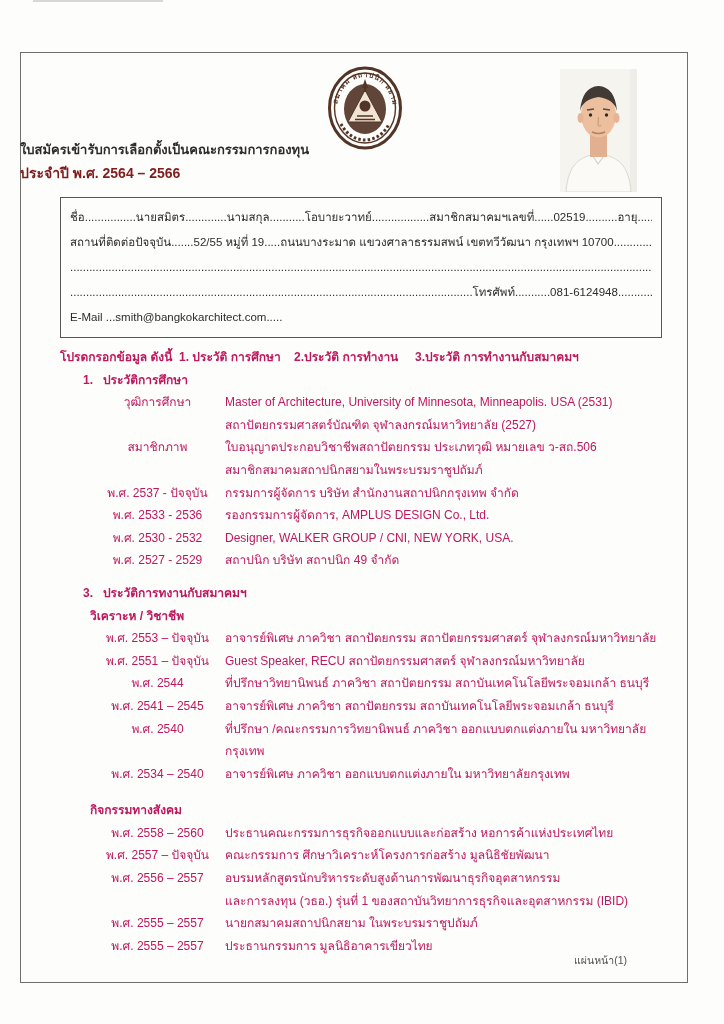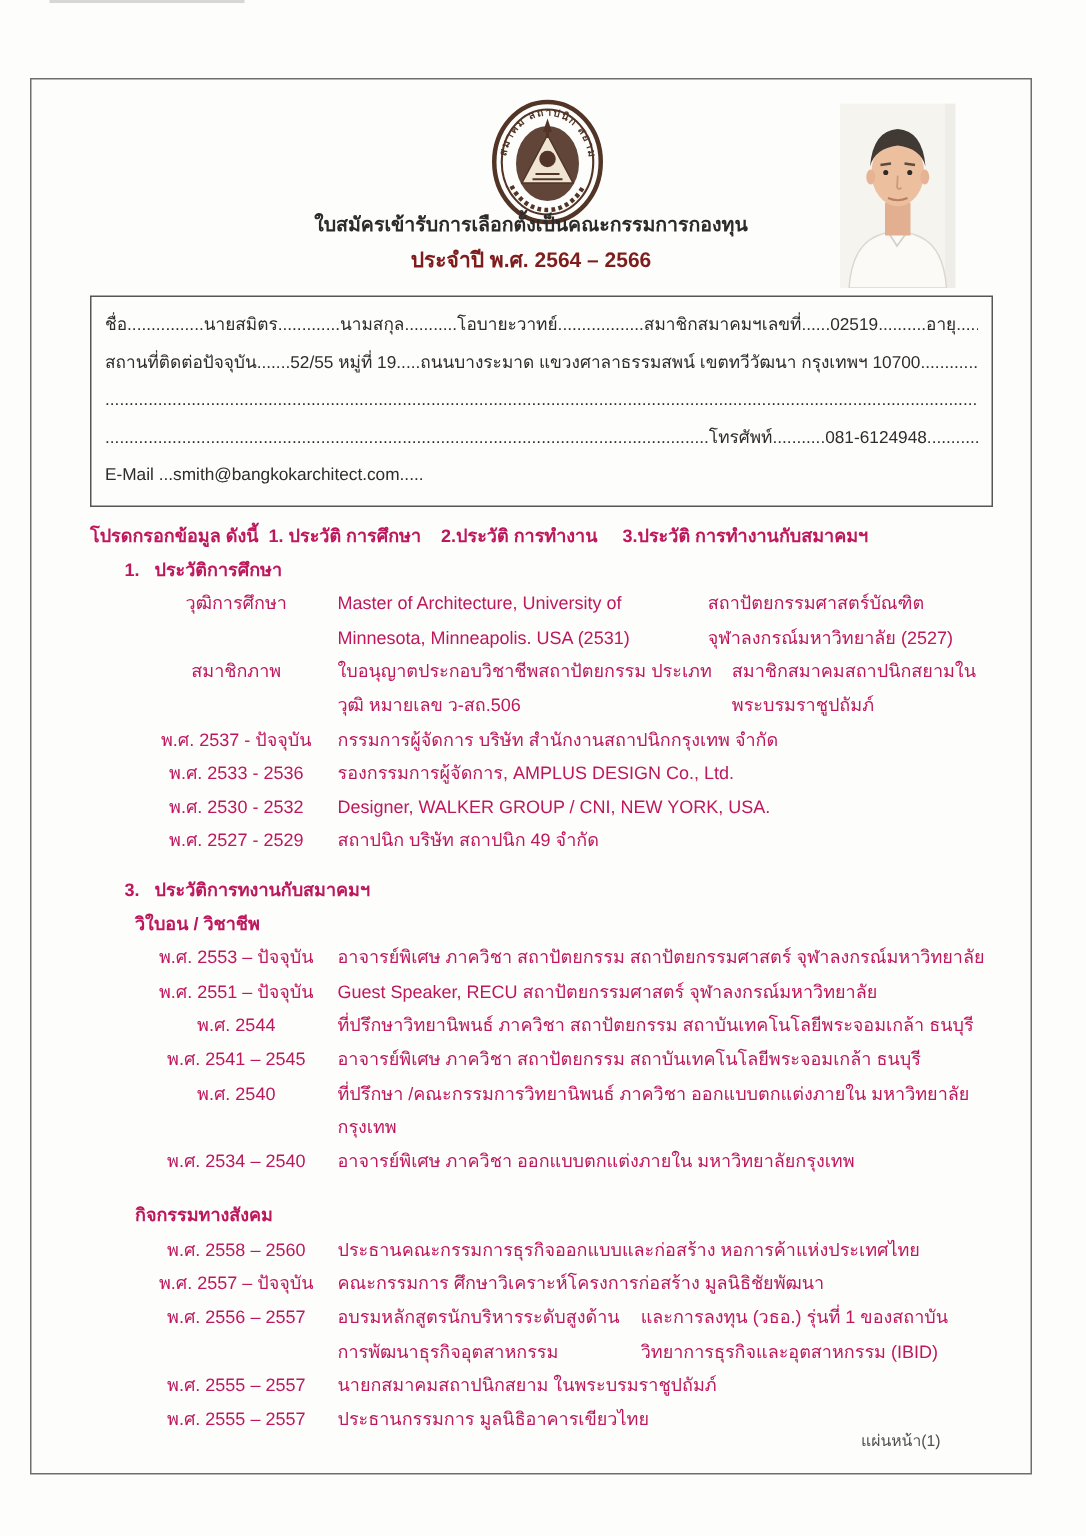--- a/index.html
+++ b/index.html
@@ -12,40 +12,40 @@
     overflow:hidden;
   }
   .scan-artifact-top { position:absolute; left:33px; top:0; width:130px; height:2px; background:#d7d7d5; }
   .page-frame {
     position:absolute; left:20px; top:52px; width:668px; height:931px;
     border:1px solid #6e6e6c;
     background:#fdfdfc;
   }
   .seal { position:absolute; left:327px; top:66px; width:76px; height:84px; }
   .photo { position:absolute; left:560px; top:69px; width:77px; height:123px; }
-  .titles { position:absolute; left:20px; top:141px; width:668px; text-align:center; }
+  .titles { position:absolute; left:20px; top:141px; width:668px; text-align:left; }
   .title-1 { font-size:13px; font-weight:bold; line-height:17px; color:#2d2b28; }
   .title-2 { font-size:14px; font-weight:bold; line-height:17px; margin-top:7px; color:#7f1d1d; }
   .infobox {
     position:absolute; left:60px; top:197px; width:602px; height:141px;
     border:1px solid #565656; padding:7px 9px 0 9px;
     font-size:11.5px; line-height:25px; color:#2e2c2a;
   }
   .infobox .boxline { white-space:nowrap; overflow:hidden; }
   .main {
     position:absolute; left:60px; top:346px; width:610px;
     font-size:12px; line-height:22.6px; color:#be185d;
   }
   .intro { font-weight:bold; white-space:pre-wrap; }
   .sec-head { font-weight:bold; padding-left:23px; }
   .sec-head .sec-no { display:inline-block; min-width:20px; }
   .sub-head { font-weight:bold; padding-left:30px; }
   .row { display:flex; padding-left:30px; }
   .row .lbl { width:135px; flex:none;text-align:center; }
-  .row .val { display:flex; flex-direction:row; flex:1; }
+  .row .val { display:flex; flex-direction:column; flex:1; }
   .gap-a { height:10px; }
   .gap-b { height:14px; }
   .footer-page { position:absolute; right:97px; top:952px; font-size:10.5px; color:#53514e; }
 </style>
 </head>
 <body>
 
 <div class="scan-artifact-top"></div>
 
 <div class="page-frame"></div>
@@ -146,21 +146,21 @@
     <span class="val">
         <span>สถาปนิก บริษัท สถาปนิก 49 จำกัด</span>
       </span>
   </div>
 
   <div class="gap-a"></div>
 
   <div class="sec-head">
     <span class="sec-no">3.</span><span>ประวัติการทงานกับสมาคมฯ</span>
   </div>
-  <div class="sub-head">วิใบอน / วิชาชีพ</div>
+  <div class="sub-head">วิเคราะห / วิชาชีพ</div>
   <div class="row">
     <span class="lbl">พ.ศ. 2553 – ปัจจุบัน</span>
     <span class="val">
         <span>อาจารย์พิเศษ ภาควิชา สถาปัตยกรรม สถาปัตยกรรมศาสตร์ จุฬาลงกรณ์มหาวิทยาลัย</span>
       </span>
   </div>
   <div class="row">
     <span class="lbl">พ.ศ. 2551 – ปัจจุบัน</span>
     <span class="val">
         <span>Guest Speaker, RECU สถาปัตยกรรมศาสตร์ จุฬาลงกรณ์มหาวิทยาลัย</span>

